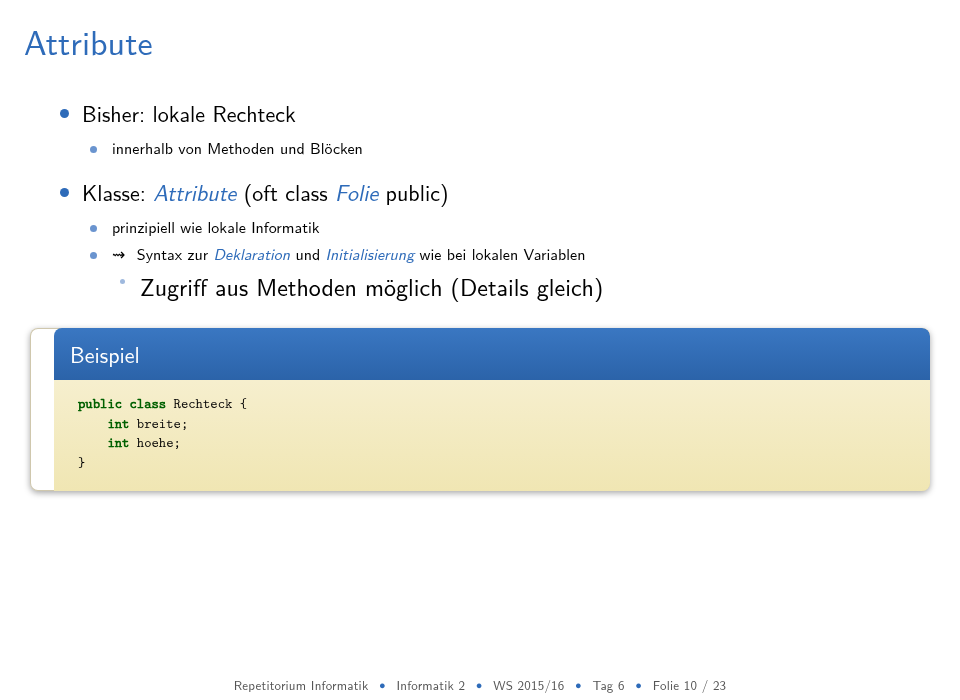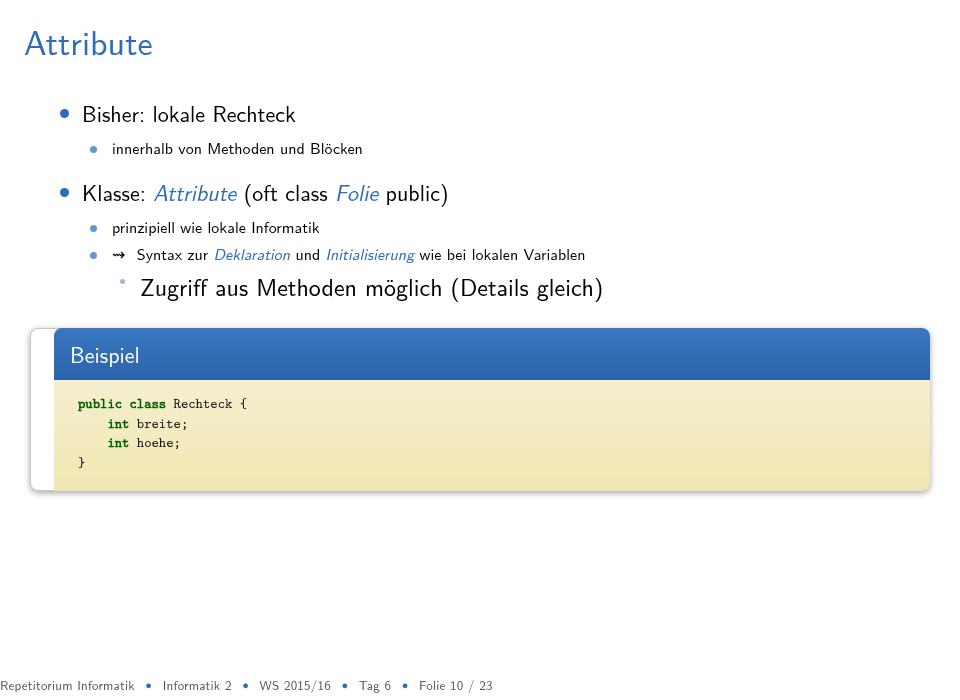--- a/index.html
+++ b/index.html
@@ -110,20 +110,21 @@
     white-space: pre;
   }
   .kw {
     color: #006000;
     font-weight: bold;
   }
   .footer {
     position: absolute;
     bottom: 6px;
     width: 100%;
+    text-align: center;
     font-size: 13px;
     color: #555;
     letter-spacing: 0.2px;
   }
   .footer .sep {
     color: #2e6bb9;
     margin: 0 6px;
     font-size: 11px;
     position: relative;
     top: -1px;

